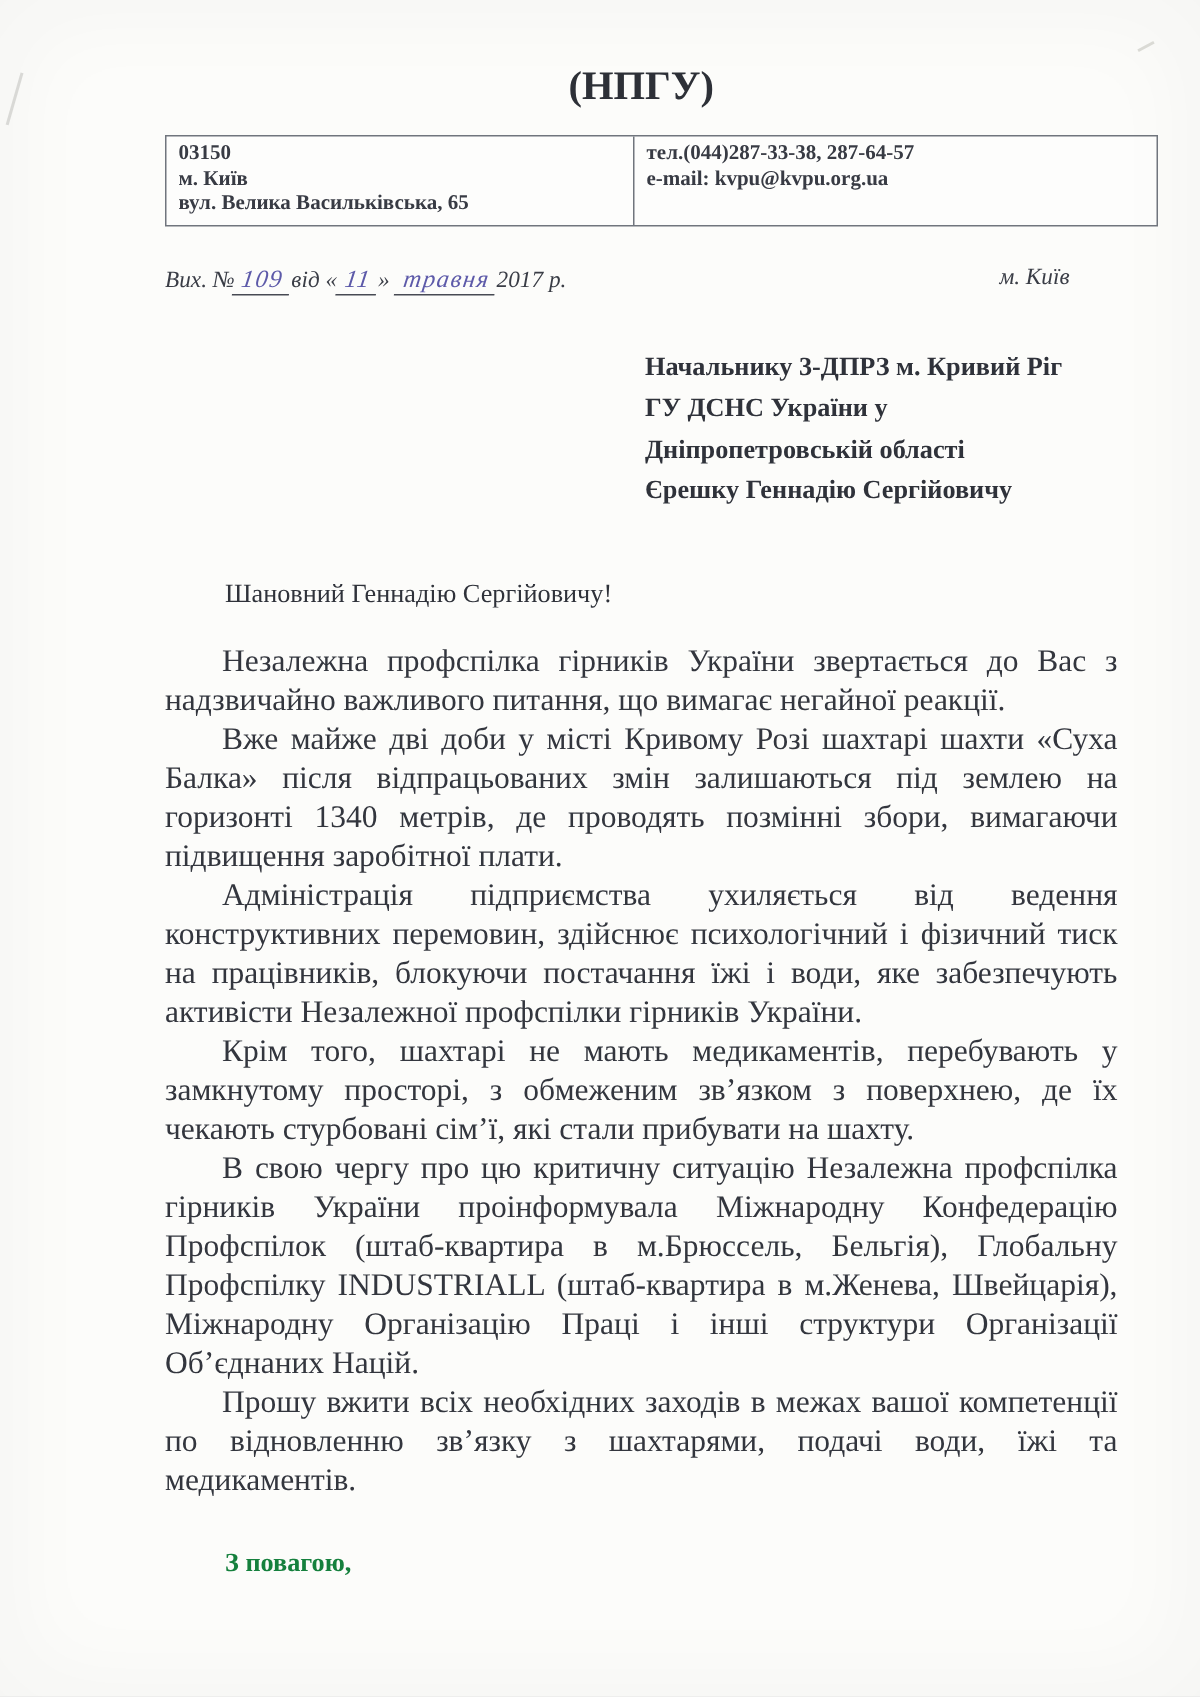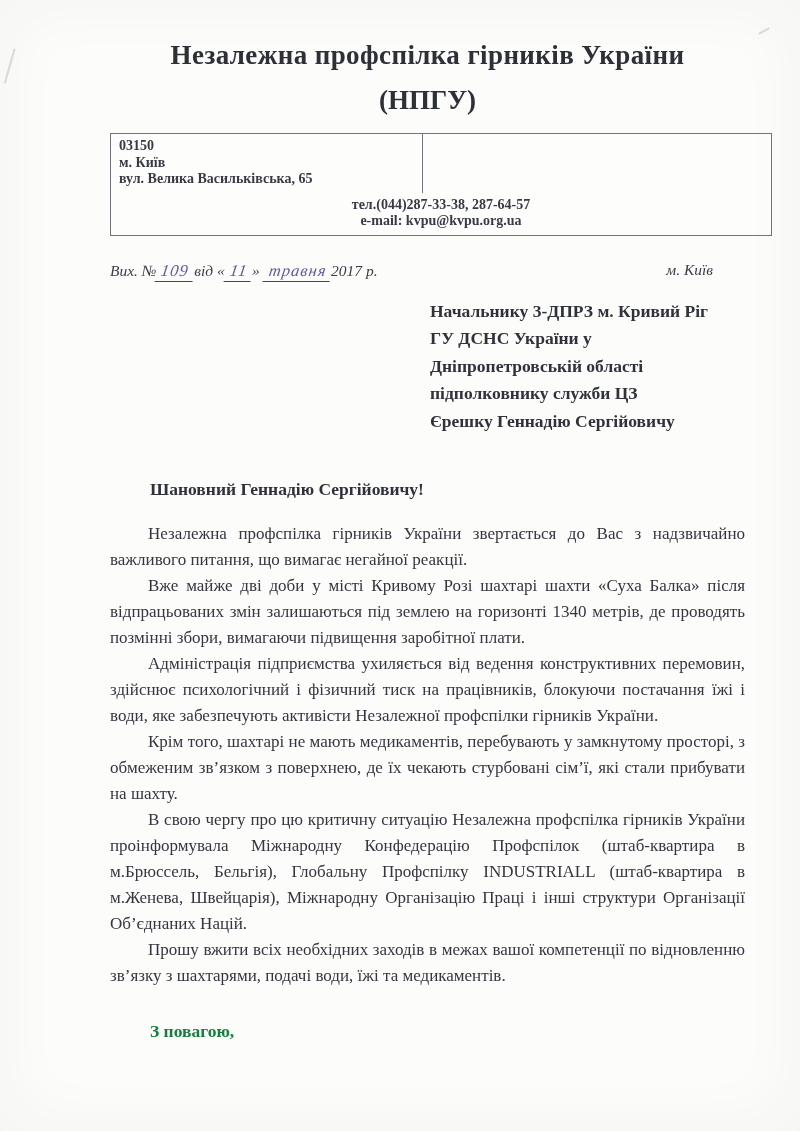--- a/index.html
+++ b/index.html
@@ -29,66 +29,64 @@
   .org-abbr {
     margin:14px 0 0 0;
     font-size:27px; font-weight:bold; text-align:center; color:#2d3037;
   }
 
   .head-box {
     margin-top:17px; width:660px;
     border:1.5px solid #70757d;
     display:flex; align-items:stretch;
     background:rgba(255,255,255,.4);
-    flex-direction:column;
   }
   .head-cell { padding:4px 8px 5px 8px; font-weight:bold; font-size:14px; line-height:16.5px; color:#383b44; }
   .head-cell-left { width:295px; border-right:1.5px solid #70757d; }
-  .head-cell-right { flex:1; text-align:center; }
+  .head-cell-right { flex:1; text-align:left; }
 
   .ref-line {
     margin-top:25px; width:645px;
     display:flex; justify-content:space-between;
     font-style:italic; font-size:15.5px; color:#3a3d46;
   }
   .ref-left { white-space:nowrap; }
   .hand {
     font-style:italic; color:#5d5aa9;
     display:inline-block; transform:skewX(-8deg);
     font-size:16.5px; letter-spacing:1px;
   }
   .hand-u { border-bottom:1.2px solid #474a53; padding:0 5px; }
   .ref-place { padding-right:42px; }
 
   .recipient {
-    margin-top:16px; margin-left:320px;
+    margin-top:34px; margin-left:320px;
     font-weight:bold; font-size:17.5px; line-height:27.5px;
     color:#2f323a; white-space:nowrap;
   }
   .recipient-address { margin-top:27px; }
 
-  .salutation { margin-top:44px; margin-left:40px; font-weight:bold; font-size:17.5px; color:#2f323a; }
+  .salutation { margin-top:44px; margin-left:40px; font-weight:normal; font-size:17.5px; color:#2f323a; }
 
   .body-text { margin-top:21px; width:635px; }
   .body-p {
-    margin:0; font-size:17px; line-height:26px;
+    margin:0; font-size:21px; line-height:26px;
     text-align:justify; text-indent:38px; color:#33363e;
   }
 
   .regards { margin-top:32px; margin-left:40px; font-weight:bold; font-size:17.5px; color:#15803d; }
 </style>
 </head>
 <body>
 
 <div class="page">
 
   <div class="artifact-1"></div>
   <div class="artifact-2"></div>
 
-  <h1 class="org-title">Незалежна профспілка гірників України</h1>
   <h2 class="org-abbr">(НПГУ)</h2>
 
   <div class="head-box">
     <div class="head-cell head-cell-left">
       <div>03150</div>
       <div>м. Київ</div>
       <div>вул. Велика Васильківська, 65</div>
     </div>
     <div class="head-cell head-cell-right">
       <div>тел.(044)287-33-38, 287-64-57</div>
@@ -100,21 +98,20 @@
     <div class="ref-left">
       <span>Вих. №</span><span class="hand hand-u">109</span><span>від «</span><span class="hand hand-u">11</span><span>»</span>&nbsp;<span class="hand hand-u">травня</span><span>2017 р.</span>
     </div>
     <div class="ref-place">м. Київ</div>
   </div>
 
   <div class="recipient">
     <div>Начальнику 3-ДПРЗ м. Кривий Ріг</div>
     <div>ГУ ДСНС України у</div>
     <div>Дніпропетровській області</div>
-    <div>підполковнику служби ЦЗ</div>
     <div>Єрешку Геннадію Сергійовичу</div>
   </div>
 
   <div class="salutation">Шановний Геннадію Сергійовичу!</div>
 
   <div class="body-text">
     <p class="body-p">Незалежна профспілка гірників України звертається до Вас з надзвичайно важливого питання, що вимагає негайної реакції.</p>
     <p class="body-p">Вже майже дві доби у місті Кривому Розі шахтарі шахти «Суха Балка» після відпрацьованих змін залишаються під землею на горизонті 1340 метрів, де проводять позмінні збори, вимагаючи підвищення заробітної плати.</p>
     <p class="body-p">Адміністрація підприємства ухиляється від ведення конструктивних перемовин, здійснює психологічний і фізичний тиск на працівників, блокуючи постачання їжі і води, яке забезпечують активісти Незалежної профспілки гірників України.</p>
     <p class="body-p">Крім того, шахтарі не мають медикаментів, перебувають у замкнутому просторі, з обмеженим зв’язком з поверхнею, де їх чекають стурбовані сім’ї, які стали прибувати на шахту.</p>

